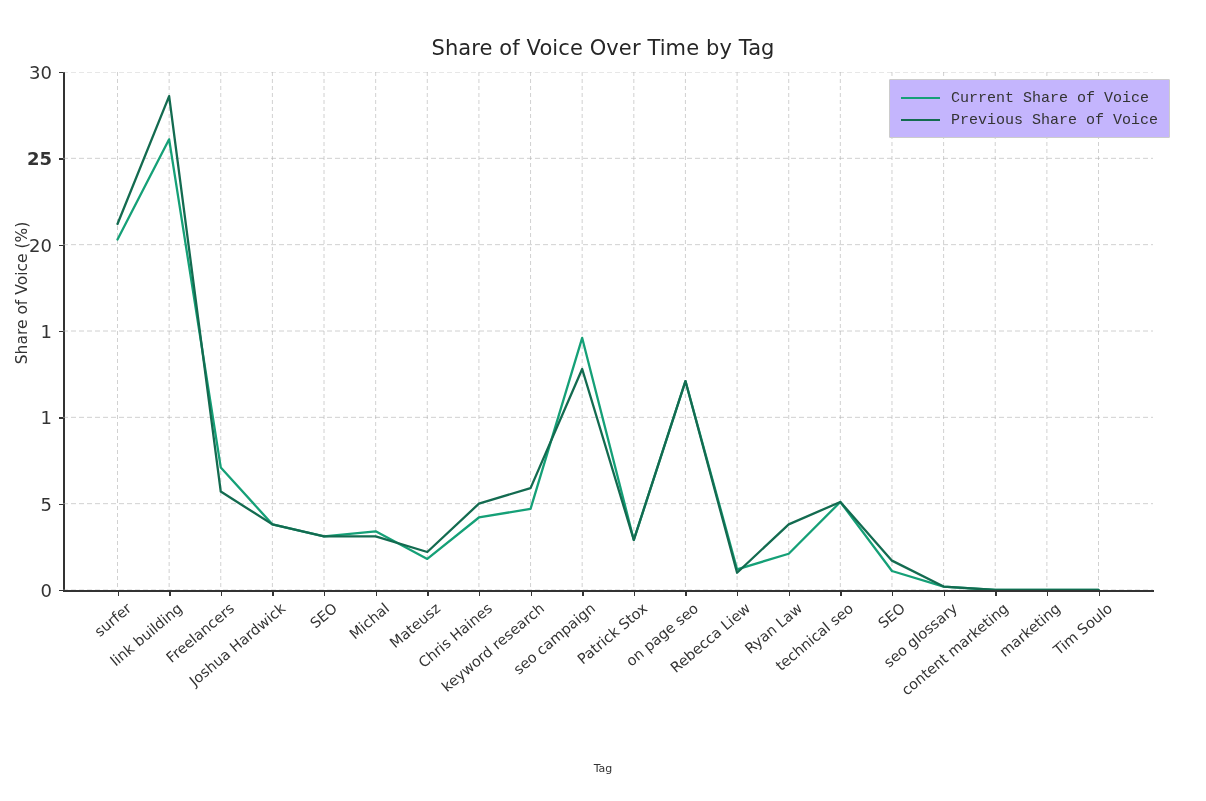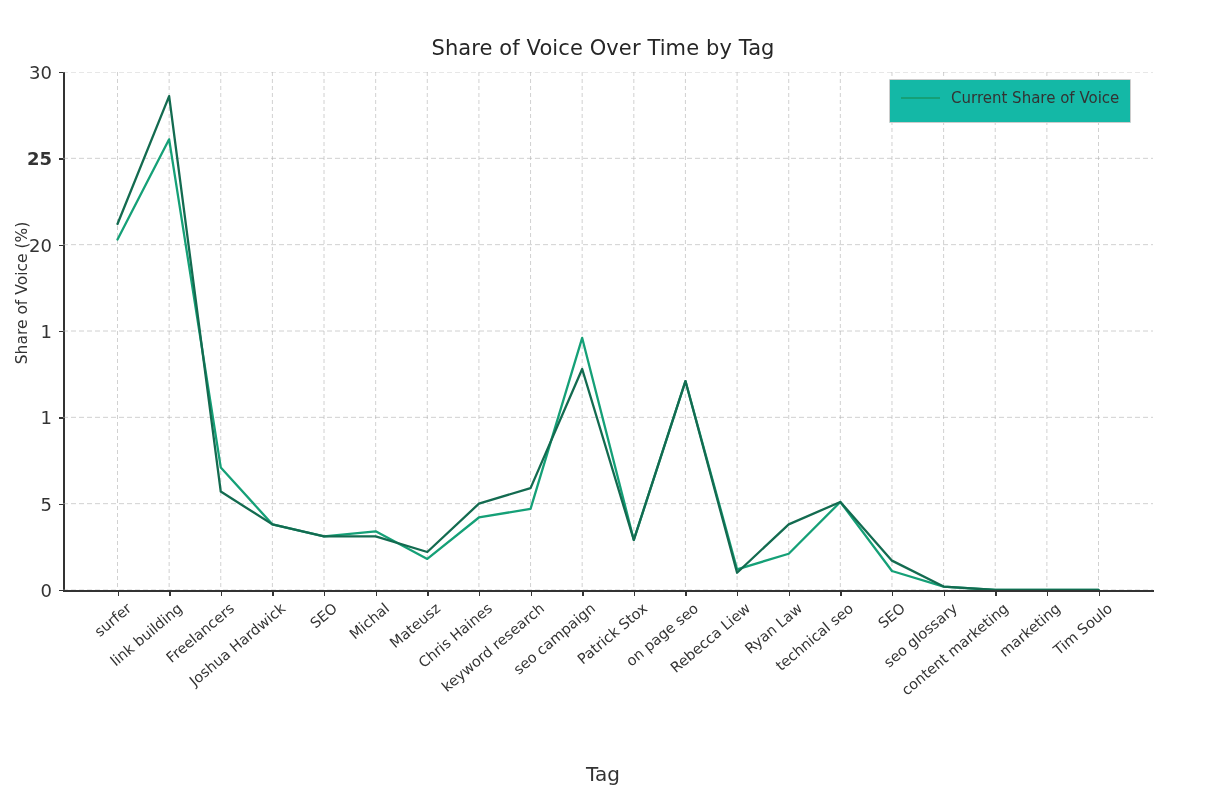--- a/index.html
+++ b/index.html
@@ -86,21 +86,21 @@
     font-size: 15.5px;
     color: #333333;
     transform: rotate(-90deg);
   }
   #xlabel {
     position: absolute;
     left: 0;
     top: 762px;
     width: 1206px;
     text-align: center;
-    font-size: 20px;
+    font-size: 11px;
     color: #333333;
   }
   .xtick-label {
     position: absolute;
     top: 0;
     font-size: 14.5px;
     color: #333333;
     white-space: nowrap;
     transform-origin: right top;
     transform: rotate(-40deg);
@@ -111,23 +111,24 @@
     left: 0;
     top: 600px;
     width: 1206px;
     height: 150px;
   }
   #legend {
     position: absolute;
     left: 889px;
     top: 79px;
     border: 1px solid #cccccc;
-    background: #14b8a6;
-    padding: 7px 11px 13px 11px;
+    background: #c4b5fd;
+    padding: 7px 11px 6px 11px;
     border-radius: 1px;
+    font-family: Liberation Mono, monospace;
   }
   .legend-row {
     display: flex;
     align-items: center;
     height: 22px;
   }
   .legend-swatch {
     width: 39px;
     height: 0;
     border-top-width: 2.4px;
@@ -251,15 +252,19 @@
       <div class="xtick-label" style="left: 601.237px; width: 400px;">content marketing</div>
       <div class="xtick-label" style="left: 652.868px; width: 400px;">marketing</div>
       <div class="xtick-label" style="left: 704.5px; width: 400px;">Tim Soulo</div>
     </div>
 
   <div id="legend">
     <div class="legend-row">
       <span class="legend-swatch" style="border-top-color: rgb(21, 160, 119);"></span>
       <span class="legend-text">Current Share of Voice</span>
     </div>
+    <div class="legend-row">
+      <span class="legend-swatch" style="border-top-color: rgb(19, 107, 80);"></span>
+      <span class="legend-text">Previous Share of Voice</span>
+    </div>
   </div>
 
 </div>
 
 </body></html>

